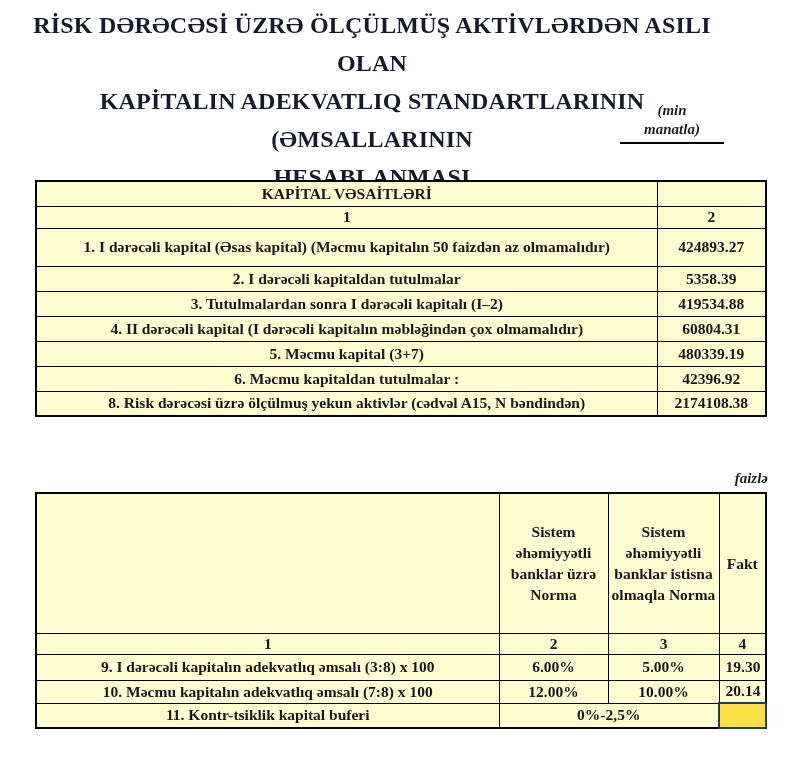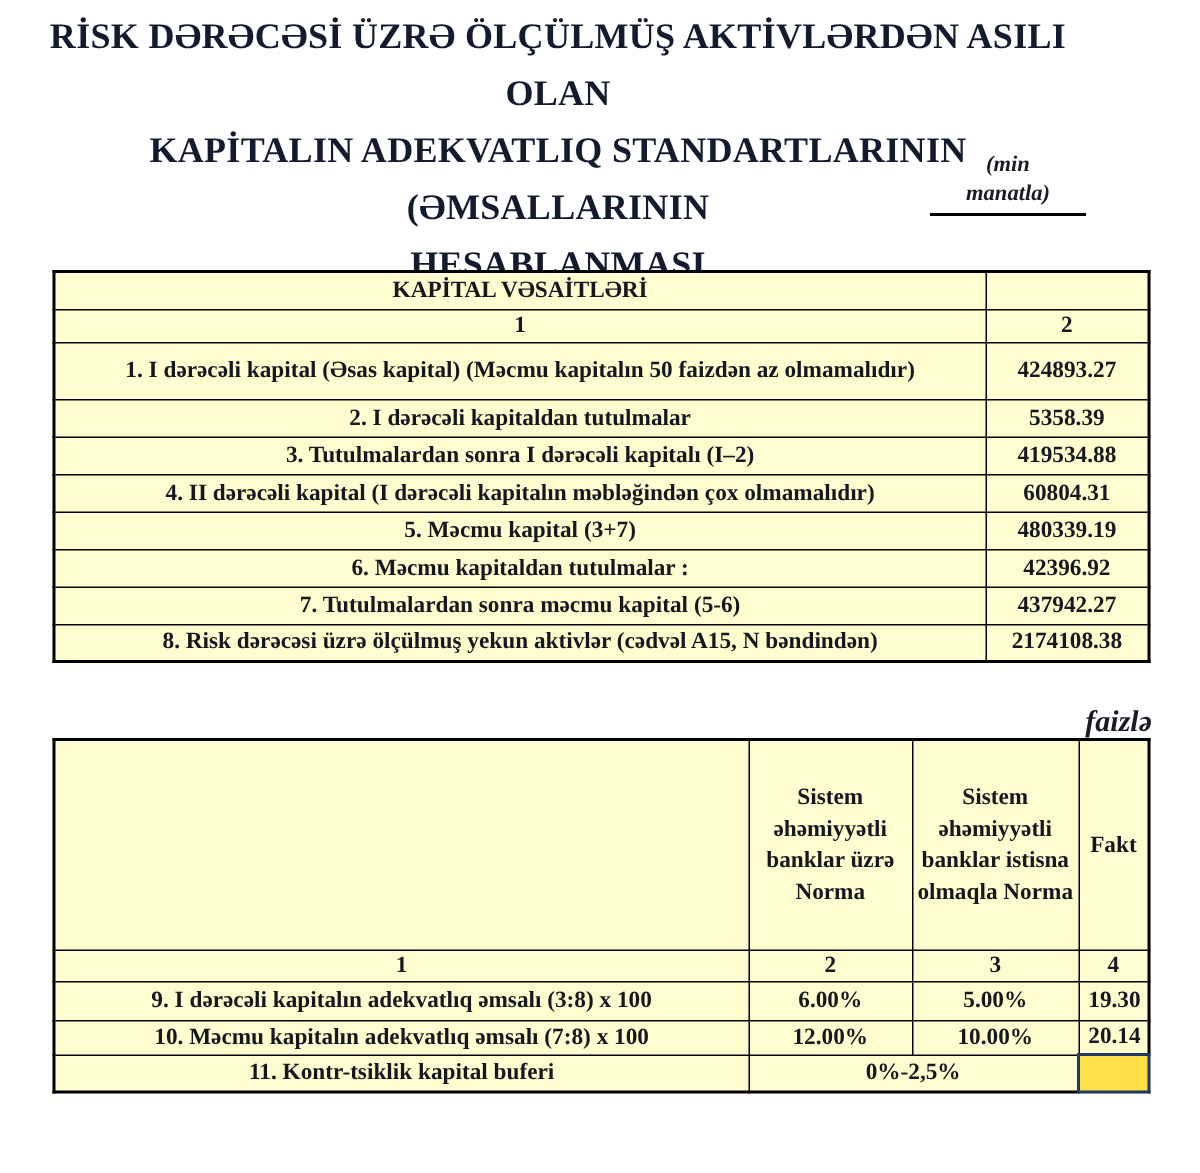--- a/index.html
+++ b/index.html
@@ -12,21 +12,21 @@
     color:#141B2E; letter-spacing:0.2px;
   }
 
   .unit-note1 {
     position:absolute; top:101px; left:620px; width:104px;
     text-align:center; font-style:italic; font-weight:bold; font-size:15px; line-height:19px;
     border-bottom:2px solid #000; padding-bottom:3px; color:#1A1B24;
   }
   .faizla {
     position:absolute; top:470px; left:588px; width:180px;
-    text-align:right; font-style:italic; font-weight:bold; font-size:20px; color:#1A1B24;
+    text-align:right; font-style:italic; font-weight:bold; font-size:15px; color:#1A1B24;
   }
 
   table {
     position:absolute; left:35px; border-collapse:collapse; table-layout:fixed;
     background:#FEFDCF; font-weight:bold; font-size:15.5px; color:#17181F;
     border:2px solid #000;
   }
   #t1 { top:180px; width:730px; }
   #t2 { top:492px; width:730px; }
   td { border:1.5px solid #000; padding:0 6px; overflow:hidden; vertical-align:middle; }
@@ -89,24 +89,20 @@
     </tr>
     <tr class="h25">
       <td class="lbl">5. Məcmu kapital (3+7)</td>
       <td class="num">480339.19</td>
     </tr>
     <tr class="h25">
       <td class="lbl">6. Məcmu kapitaldan tutulmalar :</td>
       <td class="num">42396.92</td>
     </tr>
     <tr class="h25">
-      <td class="lbl">7. Tutulmalardan  sonra məcmu kapital (5-6)</td>
-      <td class="num">437942.27</td>
-    </tr>
-    <tr class="h25">
       <td class="lbl">8. Risk dərəcəsi üzrə ölçülmuş  yekun aktivlər  (cədvəl A15, N bəndindən)</td>
       <td class="num">2174108.38</td>
     </tr>
   </tbody>
     </table>
 
   <div class="faizla">faizlə</div>
 
   <table id="t2">
     <colgroup>

